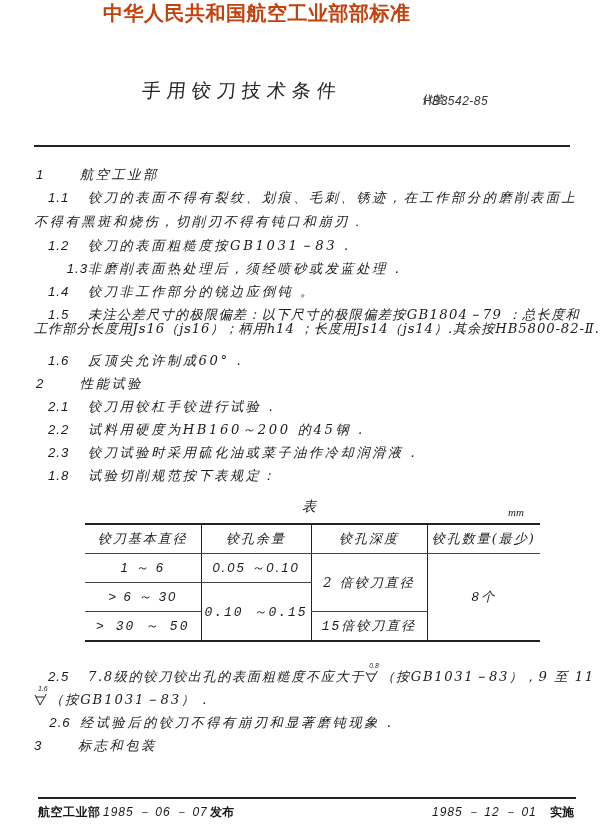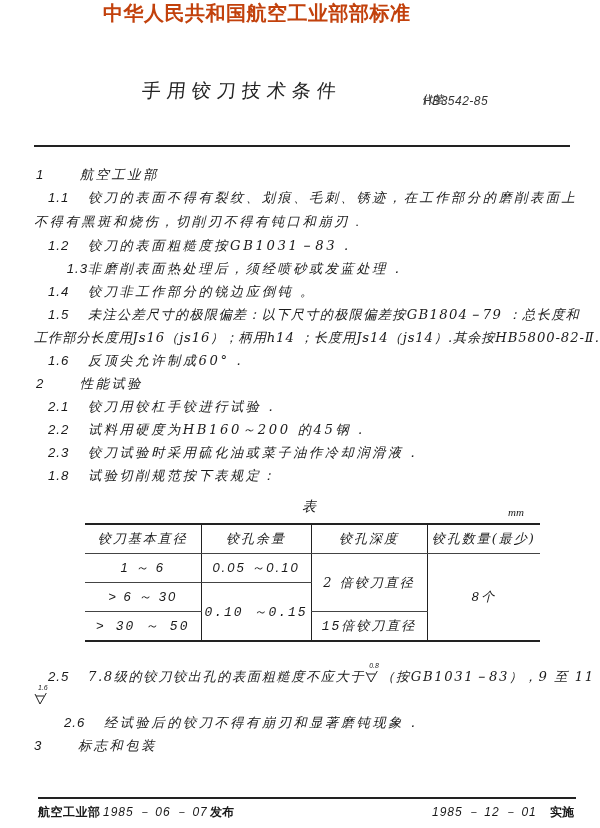--- a/index.html
+++ b/index.html
@@ -90,21 +90,21 @@
   </div>
   <div class="line" style="left:48px; top:260px;text-align:right;">
     <span class="sub-num">1.3</span><span>非磨削表面热处理后，须经喷砂或发蓝处理 .</span>
   </div>
   <div class="line" style="left:48px; top:283px;">
     <span class="sub-num">1.4</span><span>铰刀非工作部分的锐边应倒钝 。</span>
   </div>
   <div class="line" style="left:48px; top:306px; letter-spacing:1.3px;">
     <span class="sub-num">1.5</span><span>未注公差尺寸的极限偏差：以下尺寸的极限偏差按GB1804－79 ：总长度和</span>
   </div>
-  <div class="line" style="left:34px; top:329px; letter-spacing:0.9px;">工作部分长度用Js16（js16）；柄用h14 ；长度用Js14（js14）.其余按HB5800-82-Ⅱ.</div>
+  <div class="line" style="left:34px; top:320px; letter-spacing:0.9px;">工作部分长度用Js16（js16）；柄用h14 ；长度用Js14（js14）.其余按HB5800-82-Ⅱ.</div>
   <div class="line" style="left:48px; top:352px;">
     <span class="sub-num">1.6</span><span>反顶尖允许制成60° .</span>
   </div>
 
   <div class="line" style="left:36px; top:375px;">
     <span class="sec-num">2</span><span>性能试验</span>
   </div>
   <div class="line" style="left:48px; top:398px;">
     <span class="sub-num">2.1</span><span>铰刀用铰杠手铰进行试验 .</span>
   </div>
@@ -156,23 +156,23 @@
   <div class="line" style="left:48px; top:668px; letter-spacing:1.6px;">
     <span class="sub-num">2.5</span><span>7.8级的铰刀铰出孔的表面粗糙度不应大于</span><span class="rough"><span class="rv">0.8</span><svg width="16" height="12" viewBox="0 0 16 12">
           <polyline points="1,1 6,11 14,-3" fill="none" stroke="#222" stroke-width="1"></polyline>
           <line x1="2" y1="3" x2="10" y2="3" stroke="#222" stroke-width="1"></line>
         </svg></span><span>（按GB1031－83），9 至 11 级</span>
   </div>
   <div class="line" style="left:34px; top:691px; letter-spacing:1.9px;">
     <span class="rough"><span class="rv">1.6</span><svg width="16" height="12" viewBox="0 0 16 12">
           <polyline points="1,1 6,11 14,-3" fill="none" stroke="#222" stroke-width="1"></polyline>
           <line x1="2" y1="3" x2="10" y2="3" stroke="#222" stroke-width="1"></line>
-        </svg></span>
+        </svg></span><span>（按GB1031－83） .</span>
   </div>
-  <div class="line" style="left:64px; top:714px;">
+  <div class="line" style="left:40px; top:714px;text-align:center;">
     <span class="sub-num">2.6</span><span>经试验后的铰刀不得有崩刃和显著磨钝现象 .</span>
   </div>
   <div class="line" style="left:34px; top:737px;">
     <span class="sec-num">3</span><span>标志和包装</span>
   </div>
 </div>
 
 <div class="rule rule-bottom"></div>
 <div class="footer">
   <span class="abs pub-org" style="left:38px; top:804px;">航空工业部</span>

